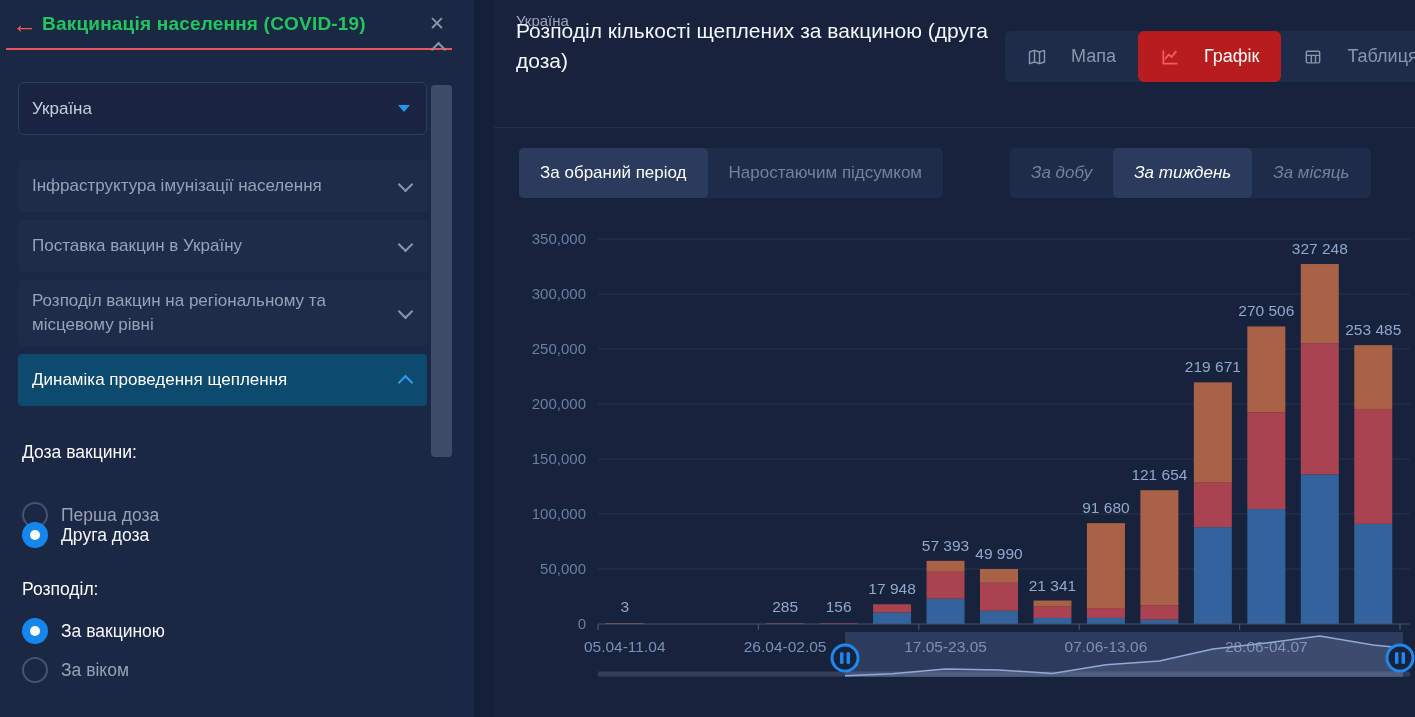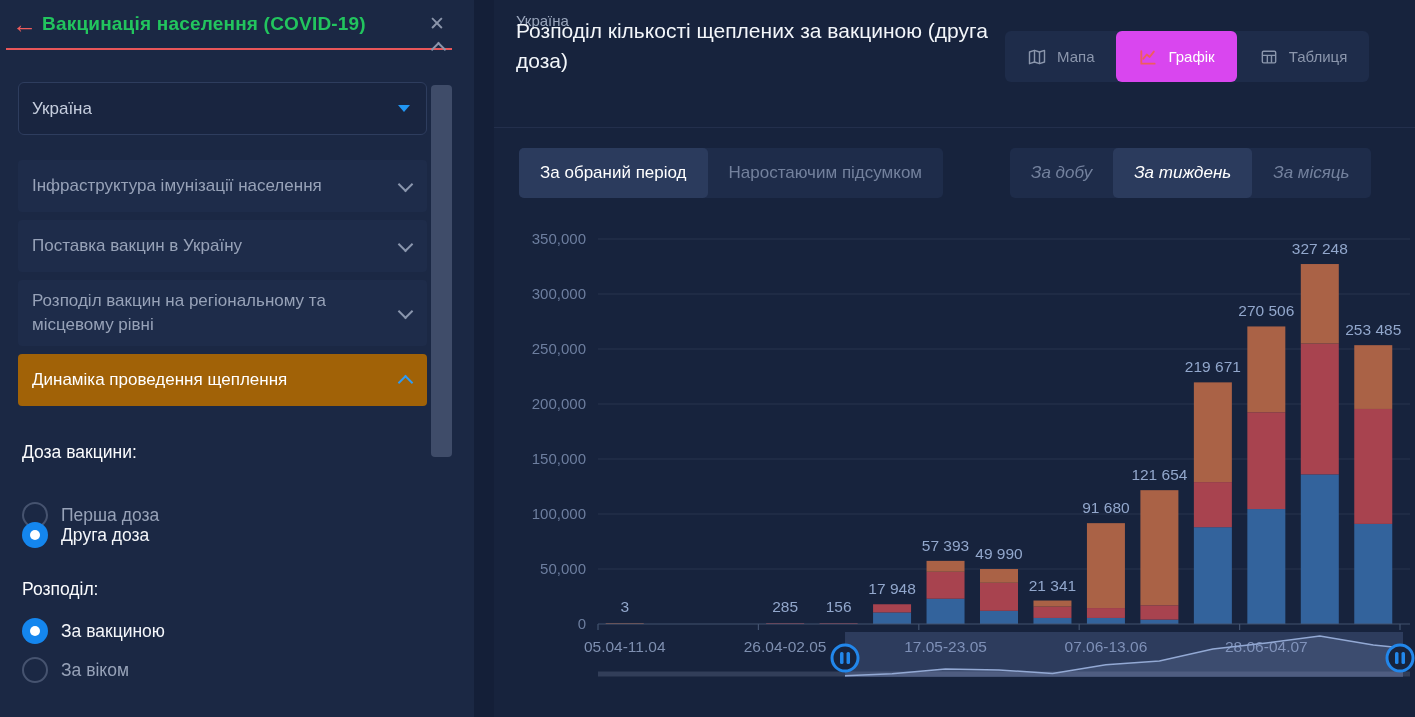--- a/index.html
+++ b/index.html
@@ -18,38 +18,38 @@
   .scroll-up{position:absolute;left:433px;top:44px;width:9px;height:9px;border-right:2px solid #8b95aa;border-bottom:2px solid #8b95aa;transform:rotate(-135deg);}
   .scrollbar-thumb{position:absolute;left:431px;top:85px;width:21px;height:372px;background:#3f4c69;border-radius:4px;}
   .dropdown{position:absolute;left:18px;top:82px;width:409px;height:53px;box-sizing:border-box;
     background:#192540;border:1px solid #2e3d5e;border-radius:6px;display:flex;align-items:center;
     justify-content:space-between;padding:0 16px 0 13px;color:#c6cede;font-size:17px;cursor:pointer;}
   .caret{width:0;height:0;border-left:6px solid transparent;border-right:6px solid transparent;border-top:7px solid #2196f3;}
   .menu{position:absolute;left:18px;top:160px;width:409px;}
   .menu-item{box-sizing:border-box;background:#1e2c4a;border-radius:4px;margin-bottom:8px;display:flex;
     align-items:center;justify-content:space-between;padding:9px 16px 9px 14px;color:#97a2b8;
     font-size:17px;line-height:24px;min-height:52px;cursor:pointer;}
-  .menu-item.active{background:#a16207;color:#fff;}
+  .menu-item.active{background:#0c4a6e;color:#fff;}
   .chev{width:9px;height:9px;border-right:2px solid #8a96ad;border-bottom:2px solid #8a96ad;
     transform:rotate(45deg);flex:0 0 auto;margin-left:10px;margin-top:-4px;}
   .chev.up{transform:rotate(-135deg);border-color:#2e9bf5;margin-top:5px;}
   .group-label{position:absolute;left:22px;font-size:17.5px;color:#fbfcfe;}
   .radio-row{position:absolute;left:22px;display:flex;align-items:center;gap:13px;cursor:pointer;font-size:17.5px;color:#97a2b8;}
   .radio-row.sel{color:#f4f6fa;}
   .radio{width:26px;height:26px;border-radius:50%;box-sizing:border-box;flex:0 0 auto;}
   .radio.off{border:2px solid #46536f;}
   .radio.on{background:#1486ee;position:relative;}
   .radio.on::after{content:"";position:absolute;left:8px;top:8px;width:10px;height:10px;border-radius:50%;background:#fff;}
   
   .main{position:absolute;left:494px;top:0;width:921px;height:717px;background:#17233d;}
   .main-region{position:absolute;left:22px;top:12px;font-size:15px;color:#9aa6bc;}
   .main-title{position:absolute;left:22px;top:16px;width:485px;font-size:21px;line-height:30px;color:#f3f6fa;font-weight:500;}
   .view-group{position:absolute;top:31px;left:511px;height:51px;display:flex;background:#1e2c4a;border-radius:6px;}
-  .view-btn{display:flex;align-items:center;gap:10px;padding:0 22px;font-size:15px;color:#8b96ac;cursor:pointer;border-radius:6px;}
-  .view-btn.active{background:#d946ef;color:#fff;}
+  .view-btn{display:flex;align-items:center;gap:24px;padding:0 22px;font-size:18px;color:#8b96ac;cursor:pointer;border-radius:6px;}
+  .view-btn.active{background:#b91c1c;color:#fff;}
   .view-btn svg{width:20px;height:20px;}
   .main-divider{position:absolute;left:0;right:0;top:127px;height:1px;background:#232f4c;}
   .tab-group{position:absolute;top:148px;height:50px;display:flex;background:#1e2c4a;border-radius:5px;}
   .tab{display:flex;align-items:center;padding:4px 21px;font-size:17px;color:#73819d;cursor:pointer;border-radius:5px;white-space:nowrap;}
   .tab.active{background:#2b3b5d;color:#fff;}
   #tab-group-1{left:25px;}
   #tab-group-2{left:516px;font-style:italic;}
   .chart-svg{position:absolute;left:0;top:0;}
   .legend{position:absolute;left:163px;top:680px;display:flex;gap:22px;align-items:center;}
   .legend-item{display:flex;gap:9px;align-items:center;font-size:16px;color:#d5dce8;cursor:pointer;}

